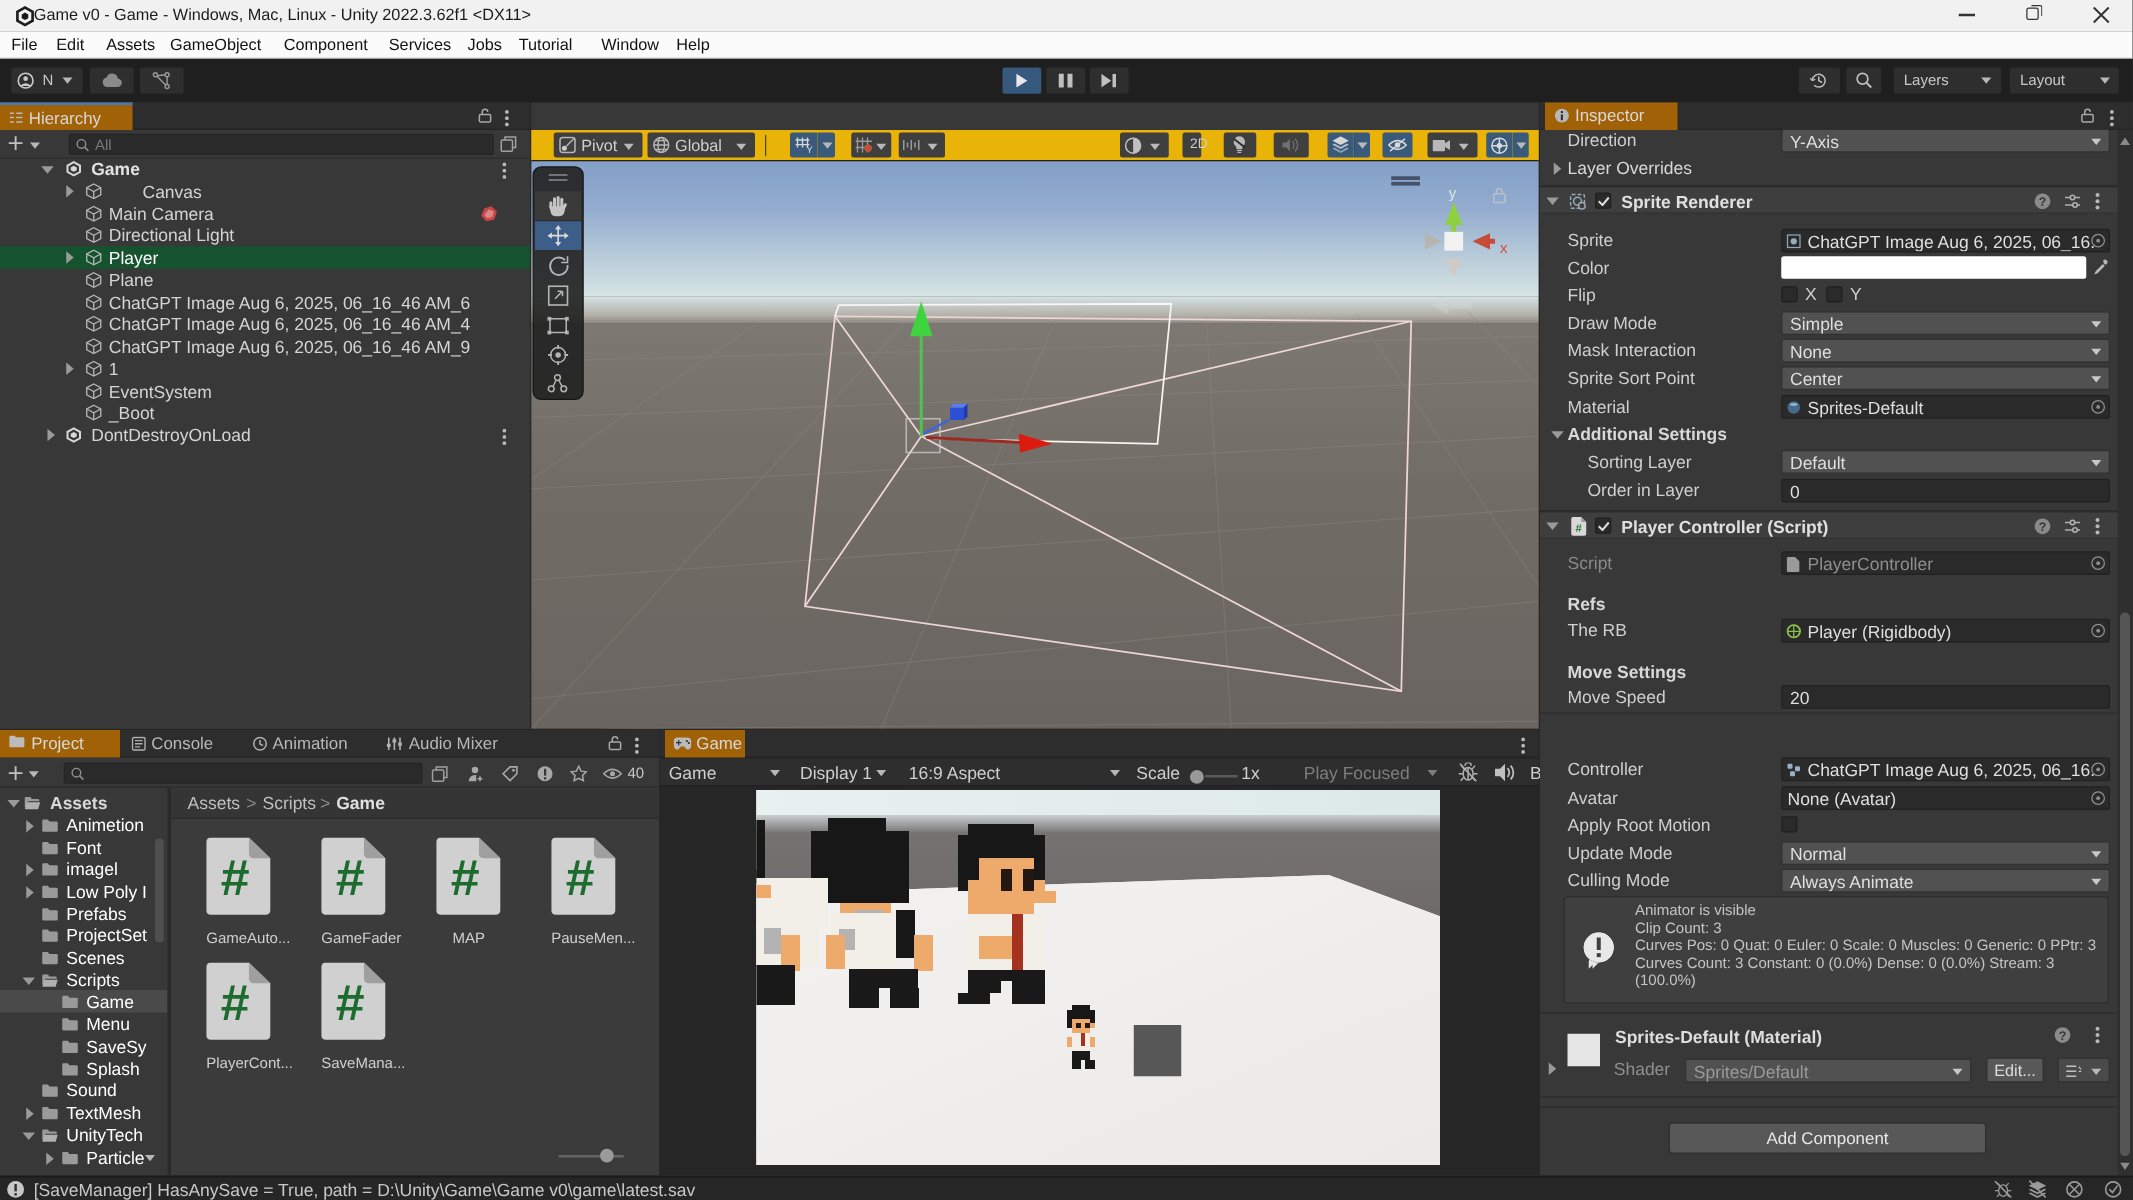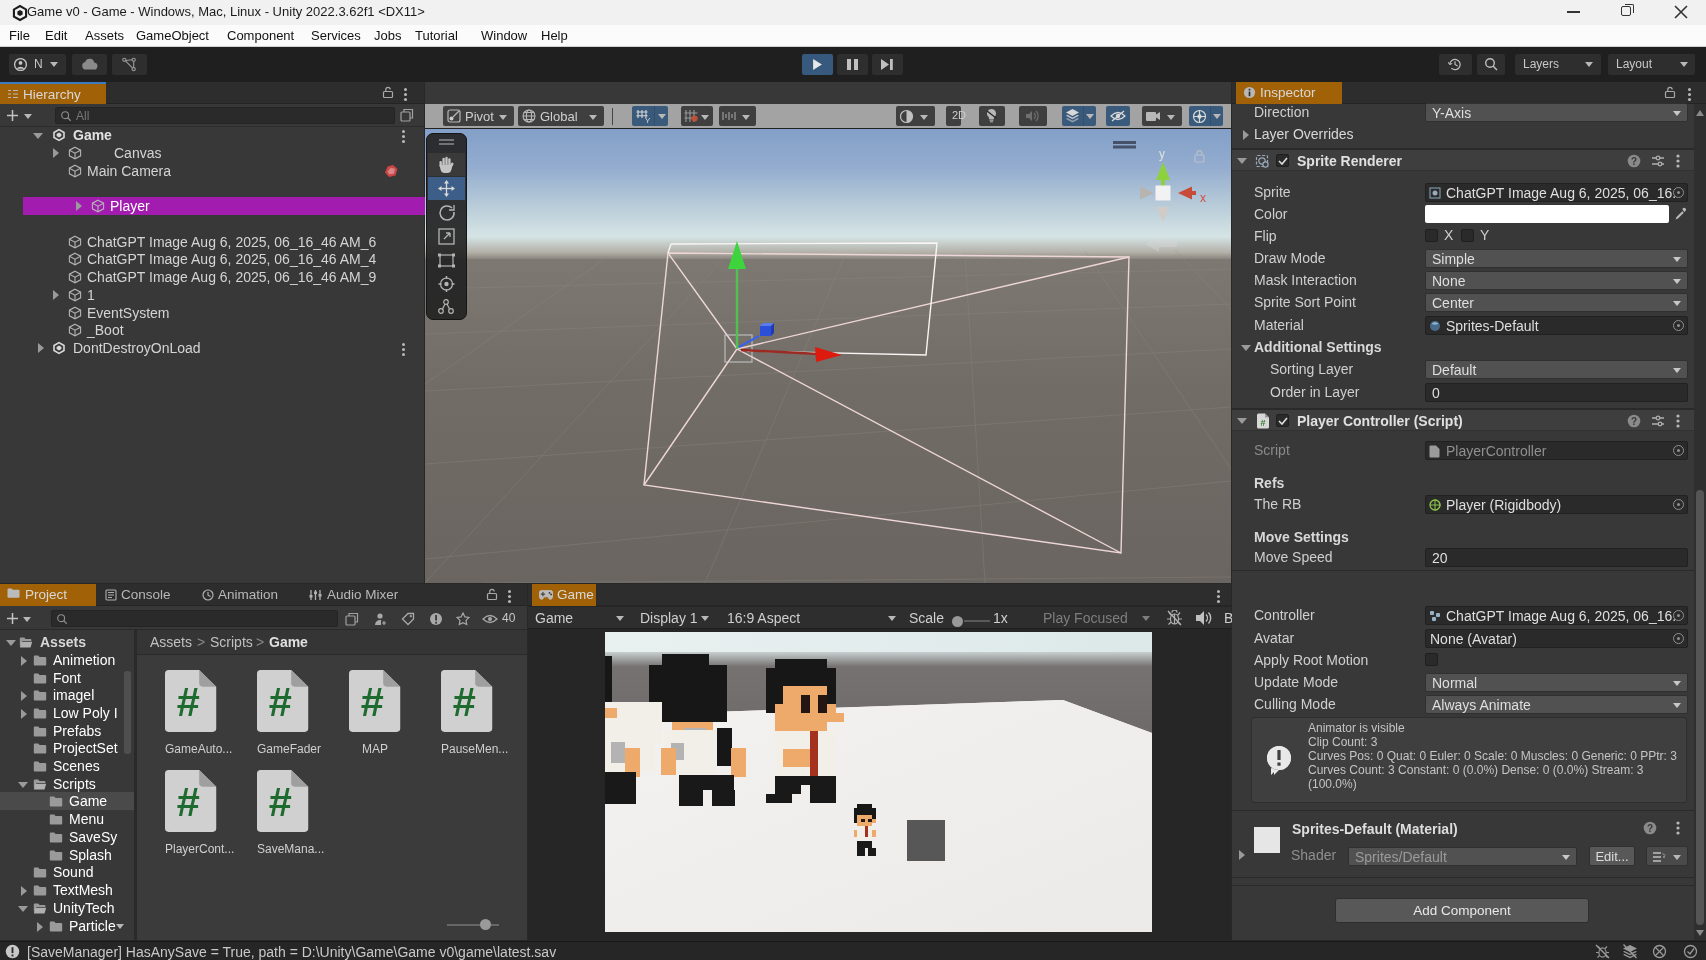--- a/index.html
+++ b/index.html
@@ -231,26 +231,38 @@
       <div class="hrow" style="top:36px;">
           <svg class="abs" style="left:68px;top:2px;" width="14" height="14">
             <use href="#cube"></use>
           </svg>
           <span class="htxt" style="left:87px;">Main Camera</span>
           <svg class="abs" style="left:383px;top:2px;" width="16" height="14" viewBox="0 0 16 14">
             <path fill="#c44" d="M10 1 l4.5 4 -2 6.5 -6.5 1.5 -4-4.5 2.5-6 Z"></path>
             <path fill="#e8d8d8" d="M4.5 7.5 l3.5-4 4 1.5 -1 4.5 -4.5 1 Z" opacity=".45"></path>
           </svg>
         </div>
-      <div class="hrow" style="top:71px;background:#a21caf;margin-left:23px;">
+      <div class="hrow" style="top:53px;">
+          <svg class="abs" style="left:68px;top:2px;" width="14" height="14">
+            <use href="#cube"></use>
+          </svg>
+          <span class="htxt" style="left:87px;">Directional Light</span>
+        </div>
+      <div class="hrow" style="top:71px;background:#14532d;">
           <span class="fold foldclosed" style="left:53px;top:4px;"></span>
           <svg class="abs" style="left:68px;top:2px;" width="14" height="14">
             <use href="#cube"></use>
           </svg>
           <span class="htxt" style="left:87px;color:#fff;">Player</span>
+        </div>
+      <div class="hrow" style="top:89px;">
+          <svg class="abs" style="left:68px;top:2px;" width="14" height="14">
+            <use href="#cube"></use>
+          </svg>
+          <span class="htxt" style="left:87px;">Plane</span>
         </div>
       <div class="hrow" style="top:107px;">
           <svg class="abs" style="left:68px;top:2px;" width="14" height="14">
             <use href="#cube"></use>
           </svg>
           <span class="htxt" style="left:87px;">ChatGPT Image Aug 6, 2025, 06_16_46 AM_6</span>
         </div>
       <div class="hrow" style="top:124px;">
           <svg class="abs" style="left:68px;top:2px;" width="14" height="14">
             <use href="#cube"></use>
@@ -286,21 +298,21 @@
           <span class="fold foldclosed" style="left:38px;top:4px;"></span>
           <svg class="abs" style="left:52px;top:2px;" width="14" height="14">
             <use href="#ulogo"></use>
           </svg>
           <span class="htxt" style="left:73px;">DontDestroyOnLoad</span>
           <span class="kebab" style="left:402px;top:4px;"></span>
         </div>
     </div>
   </div>
   <div id="scene" class="panel" style="left:425px;top:82px;width:806px;height:501px;">
-    <div class="abs" style="left:0;top:22px;width:806px;height:25px;background:#a3a3a3;border-bottom:1px solid #222;">
+    <div class="abs" style="left:0;top:22px;width:806px;height:25px;background:#eab308;border-bottom:1px solid #222;">
       <div class="abs tb2" style="left:18px;width:71px;">
           <svg class="abs" style="left:4px;top:3px;" width="14" height="14" viewBox="0 0 14 14">
             <rect x="1" y="1" width="12" height="12" rx="2" fill="none" stroke="#b8b8b8" stroke-width="1.2"></rect>
             <circle cx="4.5" cy="9.5" r="2" fill="#ccc"></circle>
             <path d="M6 8 L12 2" stroke="#b8b8b8" stroke-width="1.2"></path>
           </svg>
           <span class="abs" style="left:22px;top:3px;">Pivot</span>
           <span class="caret abs" style="left:56px;top:9px;"></span>
         </div>
       <div class="abs tb2" style="left:93px;width:86px;">

